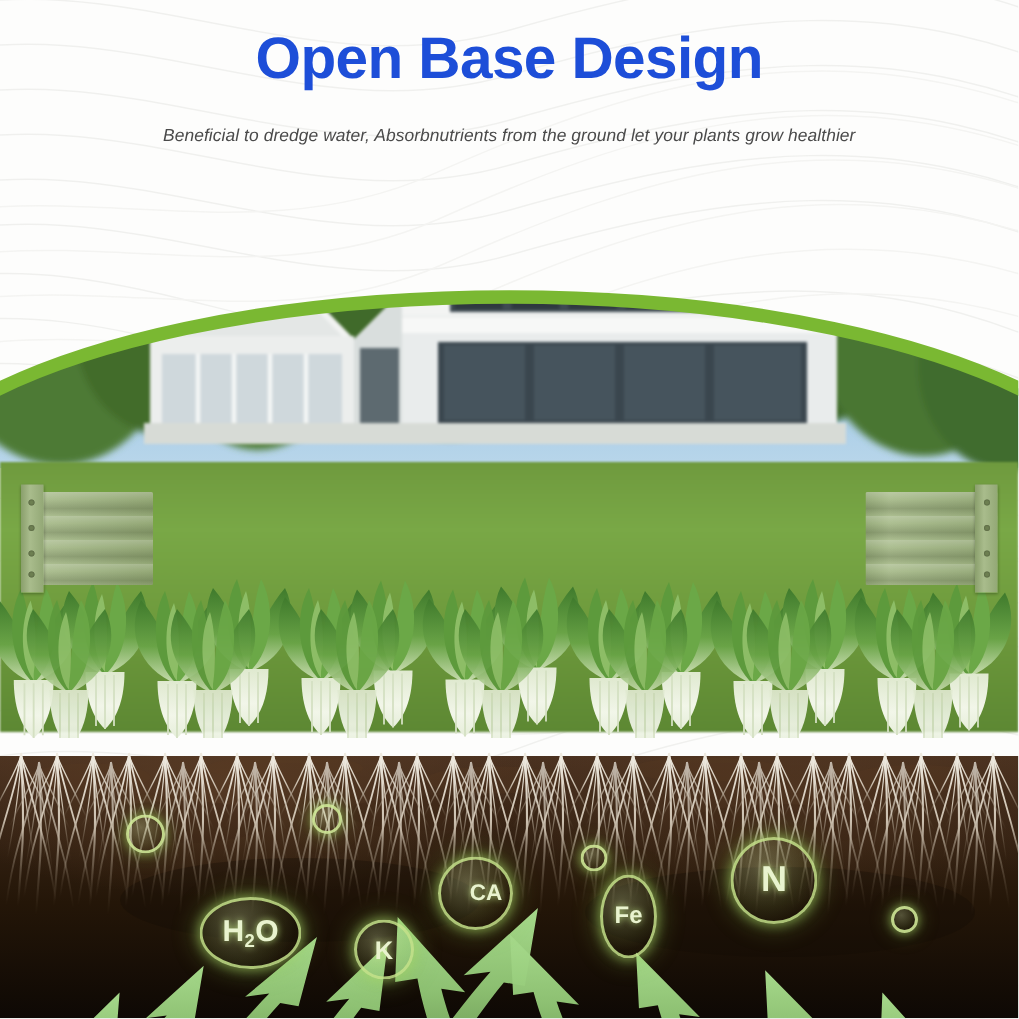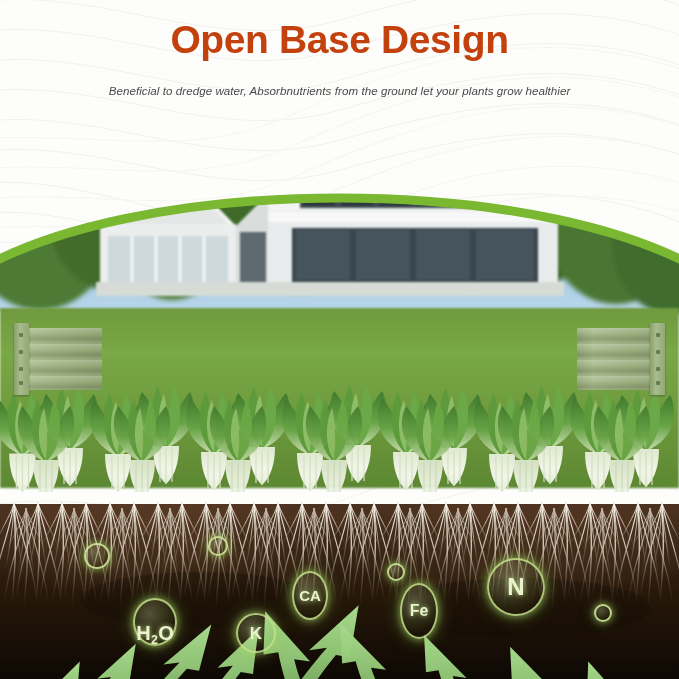--- a/index.html
+++ b/index.html
@@ -12,21 +12,21 @@
   #stage{position:absolute;inset:0;width:679px;height:679px;overflow:hidden;}
 
   
   .bg-texture{position:absolute;inset:0;opacity:.55;}
 
   
   .header{position:absolute;left:0;top:0;width:679px;height:118px;z-index:6;}
   .title{
     position:absolute;left:0;top:20px;width:679px;text-align:center;
     font-size:39px;font-weight:bold;letter-spacing:-.4px;
-    color:#c2410c;line-height:1;
+    color:#1d4ed8;line-height:1;
   }
   .subtitle{
     position:absolute;left:0;top:84px;width:679px;text-align:center;
     font-size:11.6px;font-style:italic;color:#4a4a4a;letter-spacing:.05px;
   }
 
   
   .photo-wrap{
     position:absolute;left:0;top:112px;width:679px;height:567px;
     z-index:2;
@@ -423,27 +423,27 @@
         <div class="rivet" style="left:6px;top:44px;"></div>
         <div class="rivet" style="left:6px;top:58px;"></div>
       </div>
     </div>
 
   </div>
 
   <div id="bubble-layer">
       <div class="bubble empty" style="left: 84px; top: 543px; width: 26px; height: 26px; font-size: 11px;"></div>
       <div class="bubble empty" style="left: 208px; top: 536px; width: 20px; height: 20px; font-size: 8px;"></div>
-      <div class="bubble" style="left: 133px; top: 598px; width: 44px; height: 48px; font-size: 20px; align-items: flex-end;">
+      <div class="bubble" style="left: 133px; top: 598px; width: 68px; height: 48px; font-size: 20px;">
         <span>H<sub>2</sub>O</span>
       </div>
       <div class="bubble" style="left: 236px; top: 613px; width: 40px; height: 40px; font-size: 17px;">
         <span>K</span>
       </div>
-      <div class="bubble" style="left: 292px; top: 571px; width: 36px; height: 49px; font-size: 15px;">
+      <div class="bubble" style="left: 292px; top: 571px; width: 36px; height: 49px; font-size: 15px; padding-left: 14px;">
         <span>CA</span>
       </div>
       <div class="bubble empty" style="left: 387px; top: 563px; width: 18px; height: 18px; font-size: 8px;"></div>
       <div class="bubble" style="left: 400px; top: 583px; width: 38px; height: 56px; font-size: 16px; text-align: center;">
         <span>Fe</span>
       </div>
       <div class="bubble" style="left: 487px; top: 558px; width: 58px; height: 58px; font-size: 24px;">
         <span>N</span>
       </div>
       <div class="bubble empty" style="left: 594px; top: 604px; width: 18px; height: 18px; font-size: 8px;"></div>

